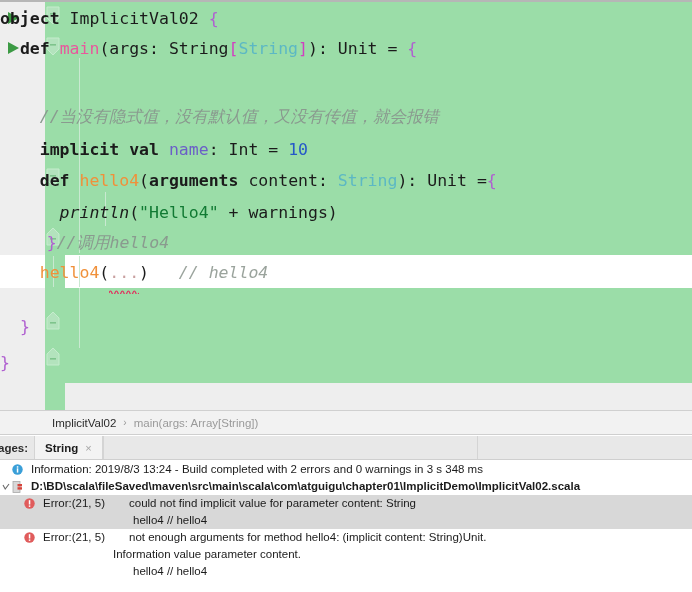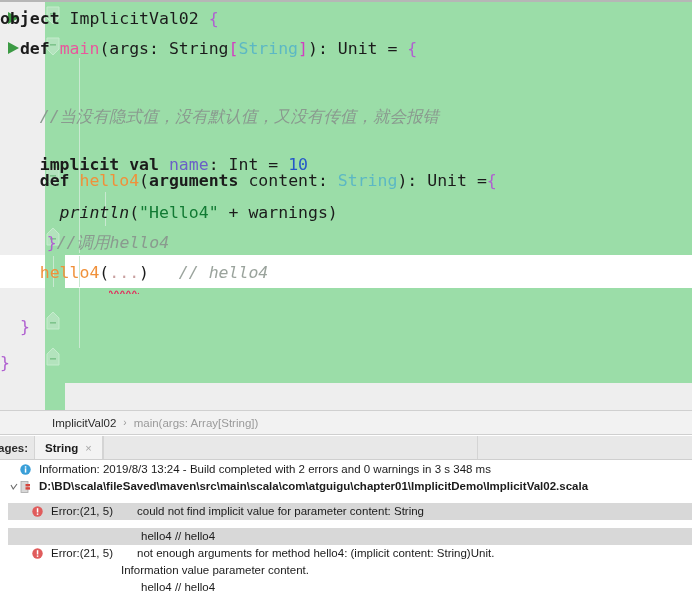--- a/index.html
+++ b/index.html
@@ -150,28 +150,27 @@
     width: 215px; background: #e8e8e8;
     border-left: 1px solid #d4d4d4;
   }
 
   
   #build {
     position: absolute; left: 0; top: 461px; width: 692px; height: 131px;
     background: #ffffff;
     font-size: 11.5px;
     color: #1b1b1b;
-    padding-left: 8px;
   }
   .brow {
     display: flex; align-items: flex-start;
     height: 17px; line-height: 17px;
     white-space: nowrap;
   }
-  .brow.sel { background: #d8d8d8; margin-top: 8px; }
+  .brow.sel { background: #d8d8d8; }
   .b-ico { width: 14px; height: 17px; flex: 0 0 14px; position: relative; }
   .b-ico svg { position: absolute; left: 0; top: 3px; }
   .b-chev { width: 12px; flex: 0 0 12px; height: 17px; position: relative; color: #777; }
   .b-chev svg { position: absolute; left: 2px; top: 5px; }
   .b-text { padding-left: 5px; }
   .b-bold { font-weight: bold; }
   .e-label { display: inline-block; width: 86px; }
 </style>
 </head>
 <body>
@@ -240,21 +239,21 @@
       <svg width="16" height="20" viewBox="0 0 16 20">
           <path d="M8 1 l6 6 v11 h-12 v-11 z" fill="#b3e3bd" stroke="#c5eccd" stroke-width="1"></path>
           <rect x="5" y="11" width="6" height="1.6" fill="#7ec48c"></rect>
         </svg>
     </div>
 
     <div class="code-layer" id="code-layer">
         <div class="ln" style="top: 4px;"><span class="kw">object </span><span class="plain">ImplicitVal02 </span><span class="brace">{</span></div>
         <div class="ln" style="top: 34px;"><span>  </span><span class="kw">def </span><span class="fn-pink">main</span><span class="plain">(args: String</span><span class="brk-mg">[</span><span class="type-cy">String</span><span class="brk-mg">]</span><span class="plain">): Unit = </span><span class="brace">{</span></div>
         <div class="ln" style="top: 102px;"><span>    </span><span class="cmt">//当没有隐式值，没有默认值，又没有传值，就会报错</span></div>
-        <div class="ln" style="top: 150px;"><span>    </span><span class="kw">implicit val </span><span class="var-pur">name</span><span class="plain">: Int = </span><span class="num-blu">10</span></div>
+        <div class="ln" style="top: 135px;"><span>    </span><span class="kw">implicit val </span><span class="var-pur">name</span><span class="plain">: Int = </span><span class="num-blu">10</span></div>
         <div class="ln" style="top: 166px;"><span>    </span><span class="kw">def </span><span class="fn-org">hello4</span><span class="plain">(</span><span class="kw">arguments </span><span class="plain">content: </span><span class="type-cy">String</span><span class="plain">): Unit =</span><span class="brace">{</span></div>
         <div class="ln" style="top: 198px;"><span>      </span><span class="ital">println</span><span class="plain">(</span><span class="str-grn">"Hello4"</span><span class="plain"> + warnings)</span></div>
         <div class="ln" style="top: 228px; margin-left: 7px;"><span>    </span><span class="brace">}</span><span class="cmt">//调用hello4</span></div>
         <div class="ln" style="top: 258px;"><span>    </span><span class="fn-org">hello4</span><span class="plain">(</span><span class="squig">...<span class="squig-mark"><svg width="100%" height="5" viewBox="0 0 30 5" preserveAspectRatio="none">
                 <path d="M0 4 Q1.5 0 3 4 T6 4 T9 4 T12 4 T15 4 T18 4 T21 4 T24 4 T27 4 T30 4" stroke="#e0335f" stroke-width="1.2" fill="none"></path>
               </svg></span></span><span class="plain">)</span><span class="cmt-grey">   // hello4</span></div>
         <div class="ln" style="top: 312px;"><span>  </span><span class="brace">}</span></div>
         <div class="ln" style="top: 348px;"><span class="brace">}</span></div>
       </div>
   </div>

